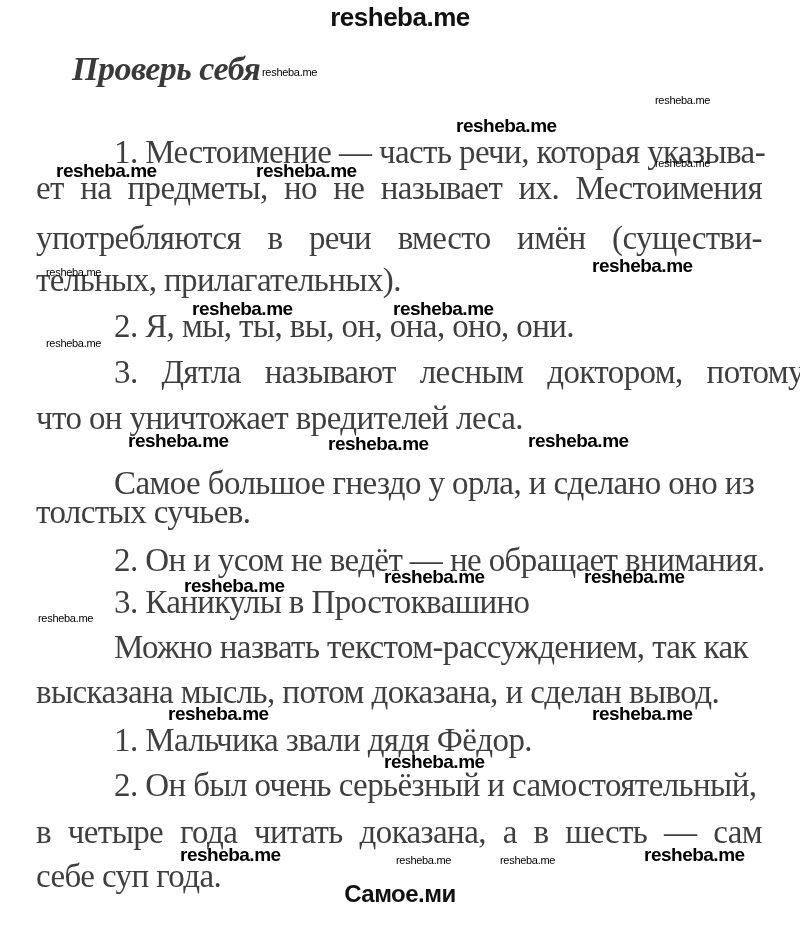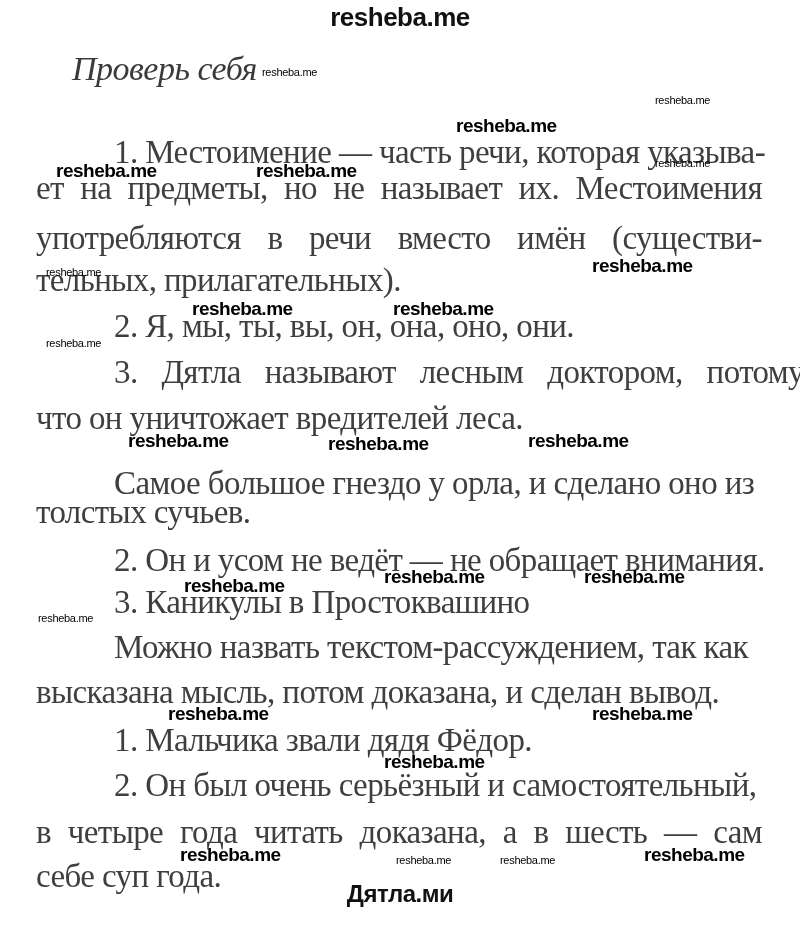--- a/index.html
+++ b/index.html
@@ -2,21 +2,21 @@
 <html><head>
 <meta charset="utf-8">
 <style>
   html, body { margin: 0; padding: 0; background: #ffffff; }
   body { width: 800px; height: 932px; position: relative; overflow: hidden; }
   .header { position: absolute; top: 0; left: 0; width: 800px; text-align: center;
     font-family: "Liberation Sans", sans-serif; font-weight: bold; font-size: 26px; color: #111; line-height: 30px; top: 2px; letter-spacing: -0.5px; }
   .footer { position: absolute; top: 880px; left: 0; width: 800px; text-align: center;
     font-family: "Liberation Sans", sans-serif; font-weight: bold; font-size: 24px; color: #111; letter-spacing: -0.5px; }
   .title { position: absolute; left: 72px; top: 50px; font-family: "Liberation Serif", serif;
-    font-style: italic; font-weight: normal; font-size: 34px; color: #3a3a3a; letter-spacing: -0.5px; }
+    font-style: italic; font-weight: bold; font-size: 34px; color: #3a3a3a; letter-spacing: -0.5px; }
   .line { position: absolute; left: 36px; width: 726px; font-family: "Liberation Serif", serif;
     font-size: 33px; color: #3f3f3f; line-height: 40px; white-space: nowrap; letter-spacing: -0.6px; }
   .line.indent { left: 72px; width: 690px; margin-left: 42px; }
   .line.just { text-align: justify; text-align-last: justify; white-space: normal; }
   .wm { position: absolute; font-family: "Liberation Sans", sans-serif; font-weight: bold;
     color: #000; white-space: nowrap; letter-spacing: -0.5px; }
   .wm.big { font-size: 19px; }
   .wm.small { font-size: 11px; font-weight: normal; letter-spacing: -0.3px; }
 </style>
 </head>
@@ -63,13 +63,13 @@
 <div class="wm big" style="left:584px;top:566px">resheba.me</div>
 <div class="wm small" style="left:38px;top:612px">resheba.me</div>
 <div class="wm big" style="left:168px;top:703px">resheba.me</div>
 <div class="wm big" style="left:592px;top:703px">resheba.me</div>
 <div class="wm big" style="left:384px;top:751px">resheba.me</div>
 <div class="wm big" style="left:180px;top:844px">resheba.me</div>
 <div class="wm small" style="left:396px;top:854px">resheba.me</div>
 <div class="wm small" style="left:500px;top:854px">resheba.me</div>
 <div class="wm big" style="left:644px;top:844px">resheba.me</div>
 
-<div class="footer">Дятла.ми</div>
+<div class="footer">Самое.ми</div>
 
 </body></html>

